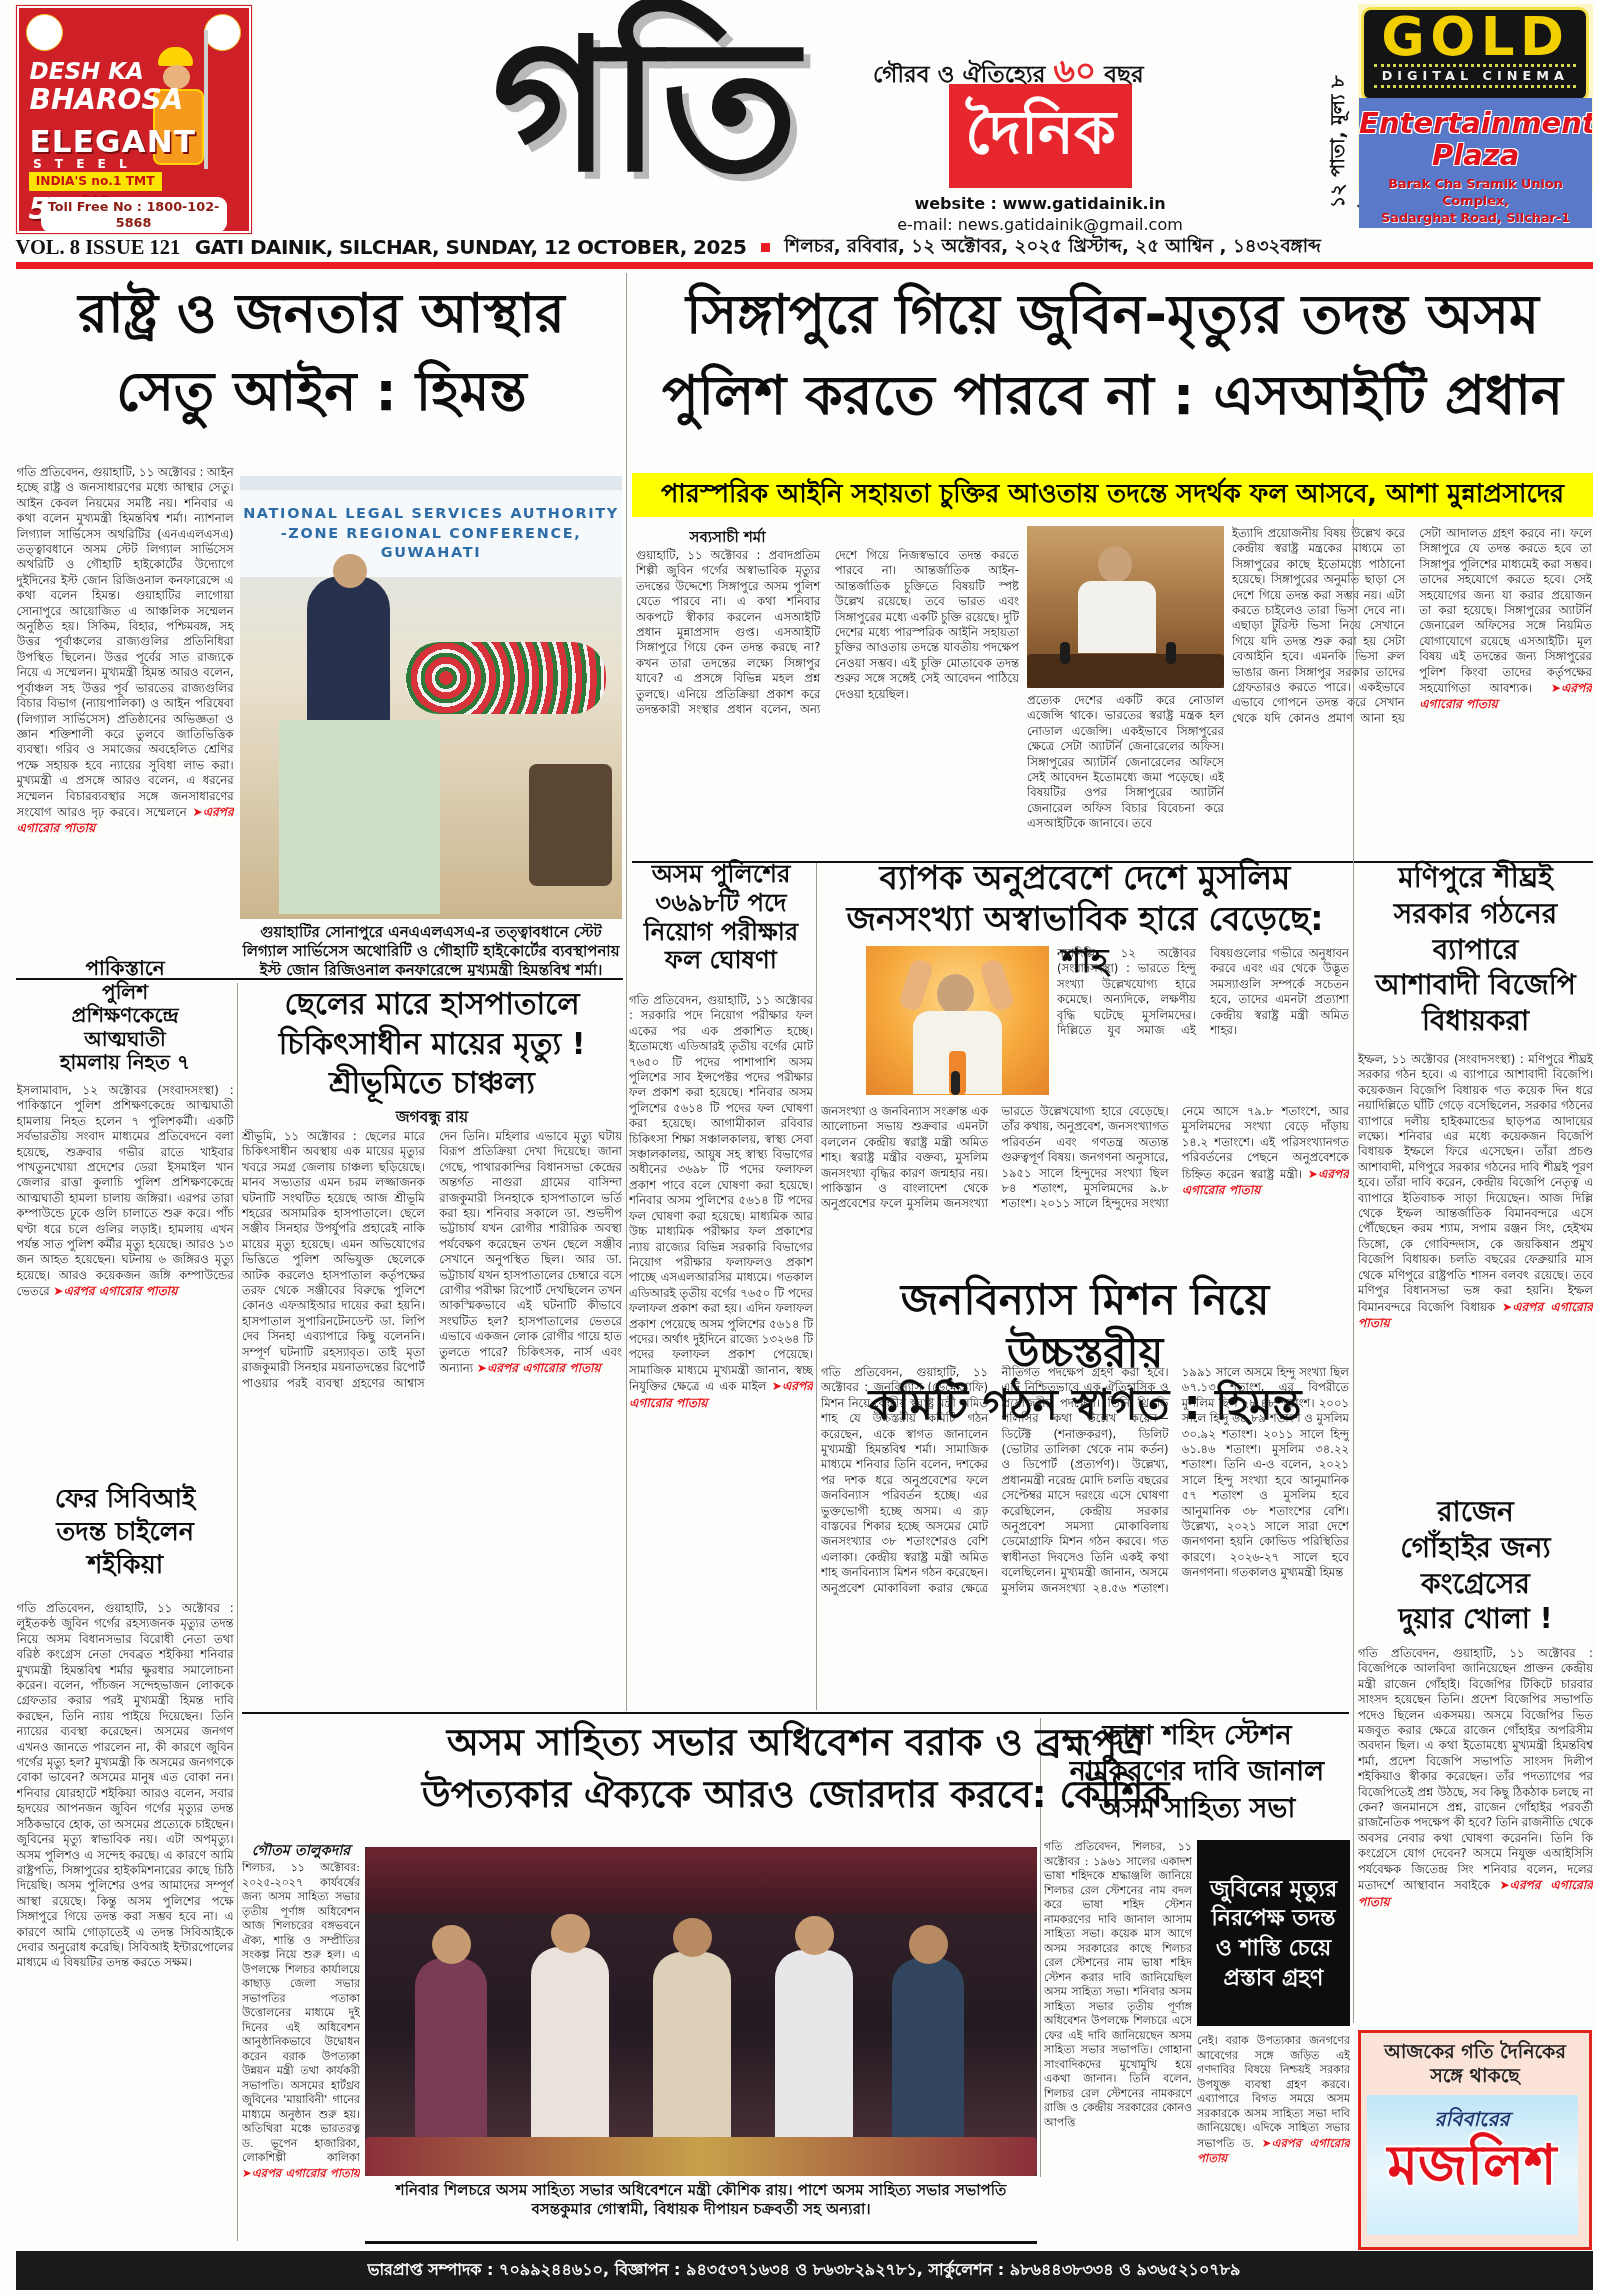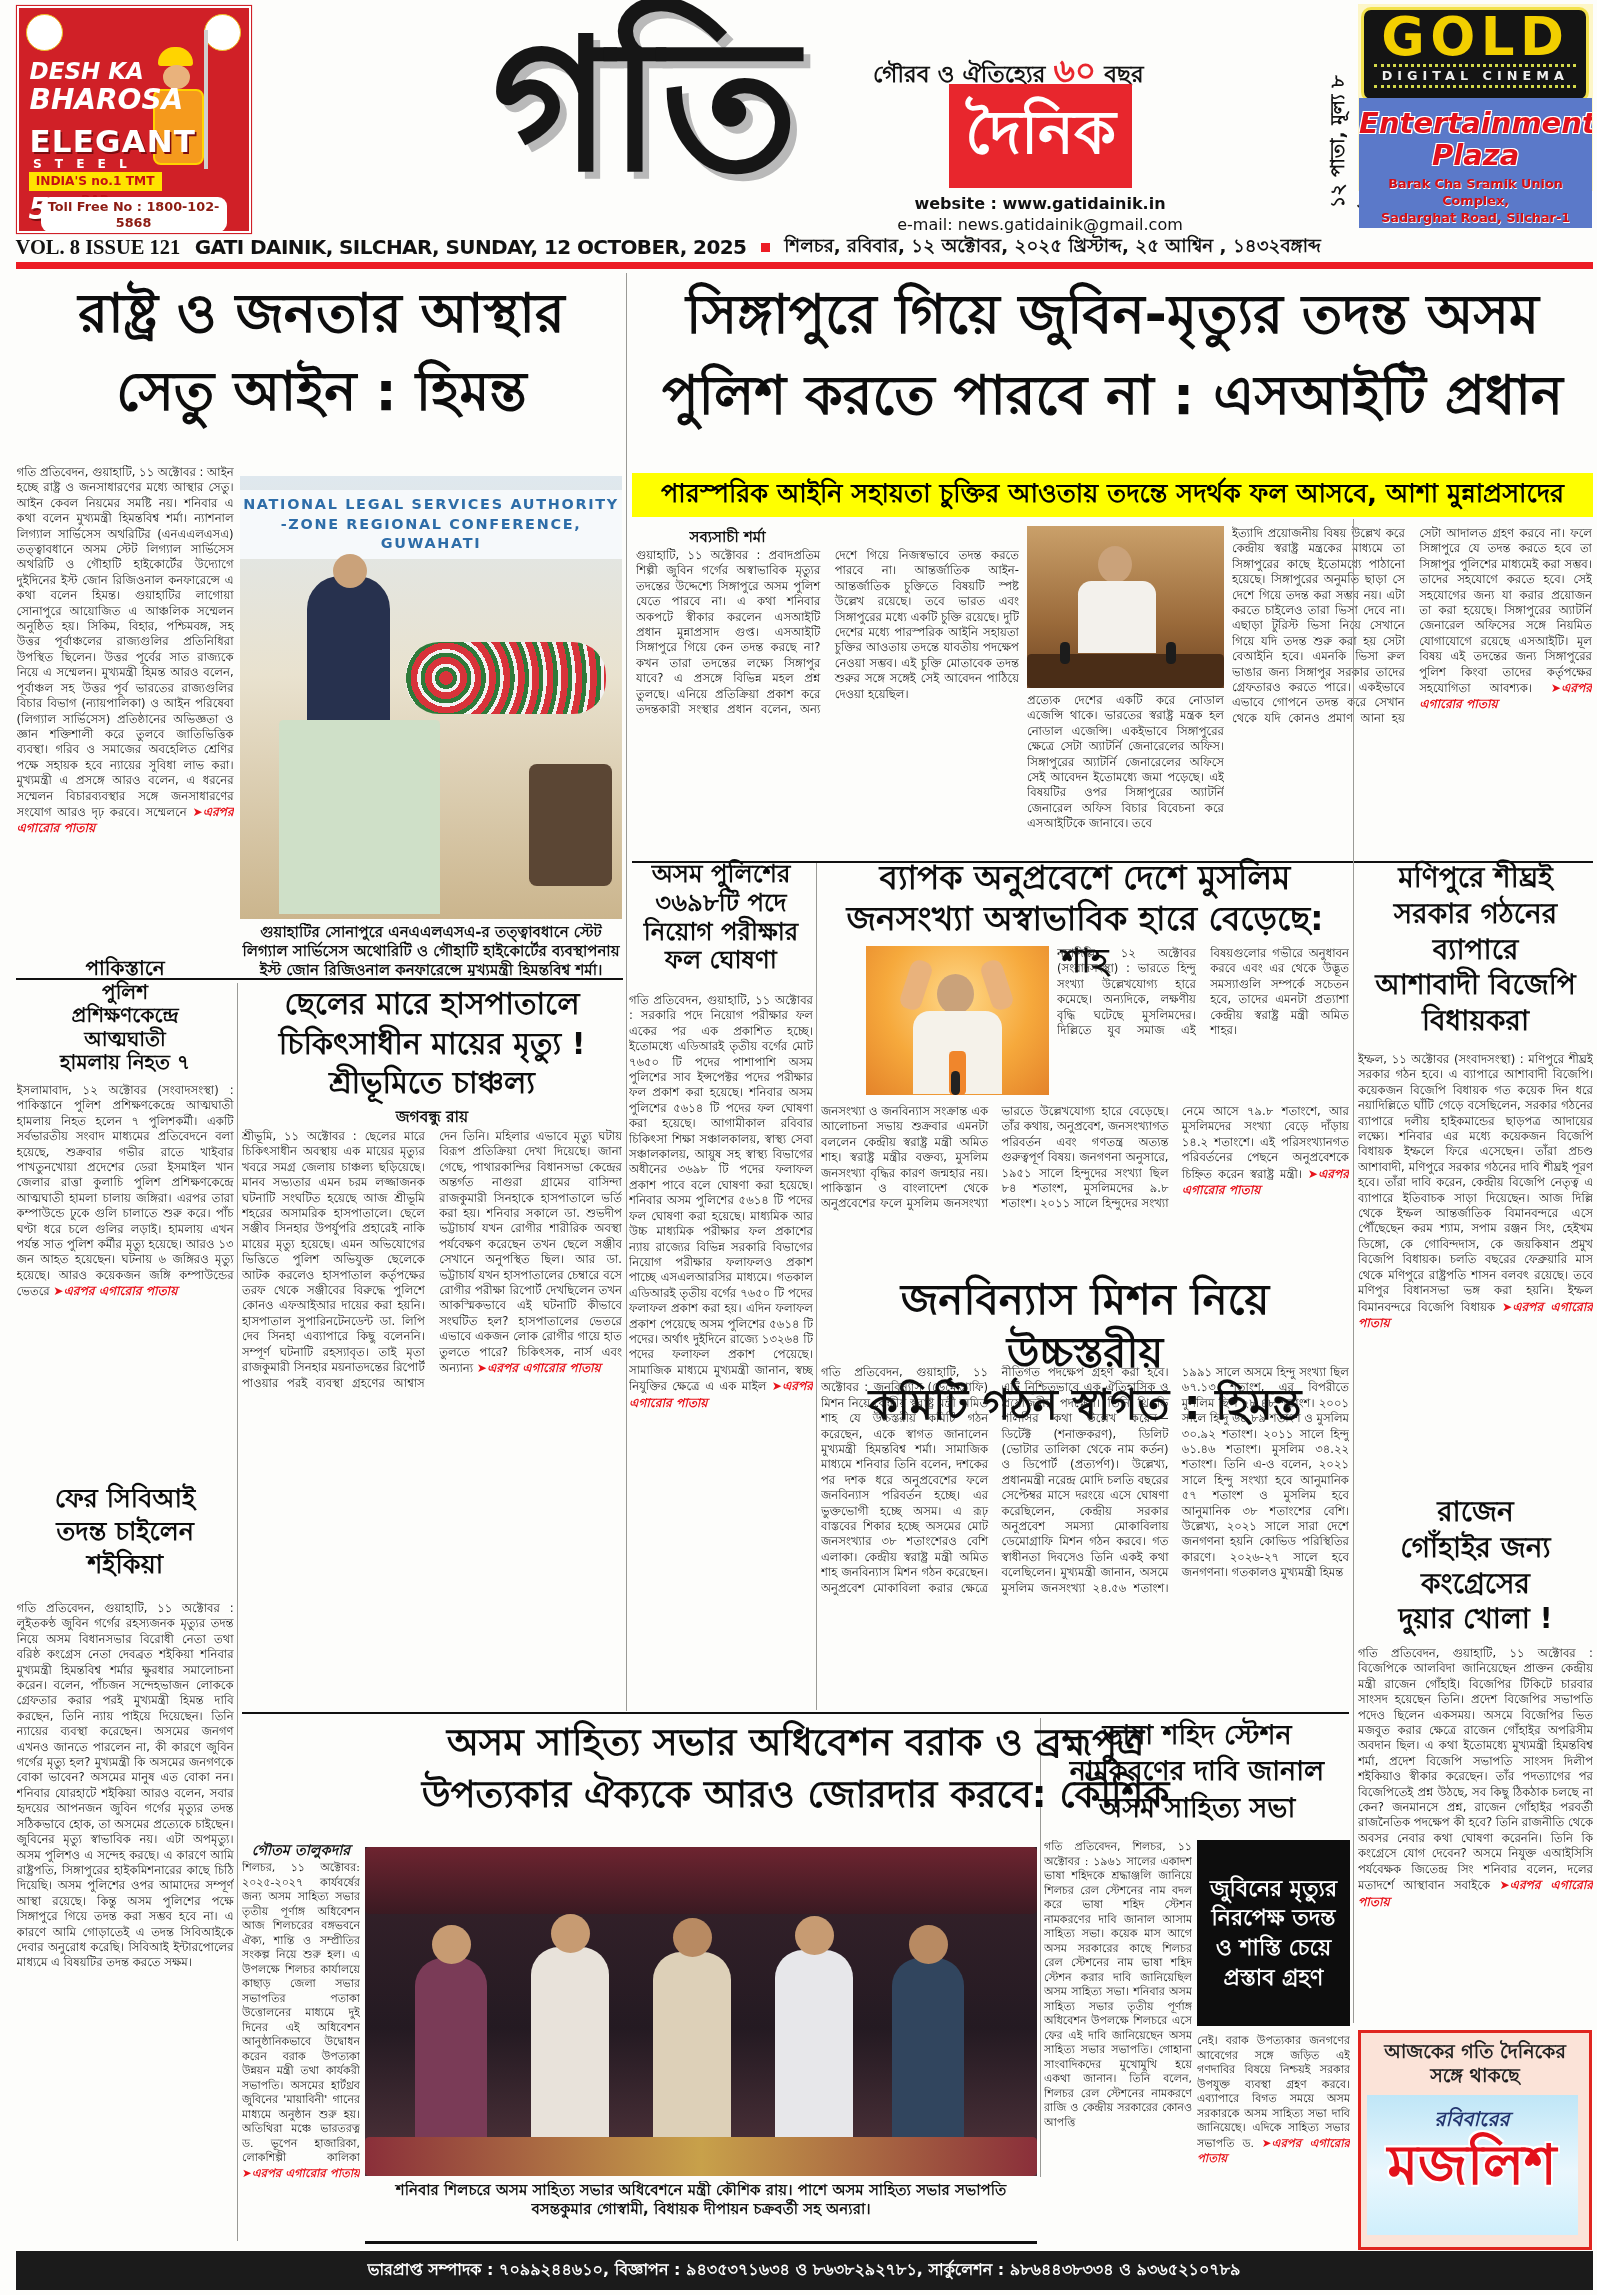--- a/index.html
+++ b/index.html
@@ -134,21 +134,21 @@
   <div class="abs" style="left:15.5px;top:262px;width:1577px;height:6.7px;background:#ec1c24;"></div>
 
   <div class="abs hl pre ctr" style="left:20px;top:275px;width:603px;font-size:54px;line-height:1.45;">রাষ্ট্র ও জনতার আস্থার
 সেতু আইন : হিমন্ত</div>
   <div class="abs body-txt jst" style="left:16.6px;top:465px;width:217px;height:484px;">
     <span>গতি প্রতিবেদন, গুয়াহাটি, ১১ অক্টোবর : আইন হচ্ছে রাষ্ট্র ও জনসাধারণের মধ্যে আস্থার সেতু। আইন কেবল নিয়মের সমষ্টি নয়। শনিবার এ কথা বলেন মুখ্যমন্ত্রী হিমন্তবিশ্ব শর্মা। ন্যাশনাল লিগ্যাল সার্ভিসেস অথরিটির (এনএএলএসএ) তত্ত্বাবধানে অসম স্টেট লিগ্যাল সার্ভিসেস অথরিটি ও গৌহাটি হাইকোর্টের উদ্যোগে দুইদিনের ইস্ট জোন রিজিওনাল কনফারেন্সে এ কথা বলেন হিমন্ত। গুয়াহাটির লাগোয়া সোনাপুরে আয়োজিত এ আঞ্চলিক সম্মেলন অনুষ্ঠিত হয়। সিকিম, বিহার, পশ্চিমবঙ্গ, সহ উত্তর পূর্বাঞ্চলের রাজ্যগুলির প্রতিনিধিরা উপস্থিত ছিলেন। উত্তর পূর্বের সাত রাজ্যকে নিয়ে এ সম্মেলন। মুখ্যমন্ত্রী হিমন্ত আরও বলেন, পূর্বাঞ্চল সহ উত্তর পূর্ব ভারতের রাজ্যগুলির বিচার বিভাগ (ন্যায়পালিকা) ও আইন পরিষেবা (লিগ্যাল সার্ভিসেস) প্রতিষ্ঠানের অভিজ্ঞতা ও জ্ঞান শক্তিশালী করে তুলবে জাতিভিত্তিক ব্যবস্থা। গরিব ও সমাজের অবহেলিত শ্রেণির পক্ষে সহায়ক হবে ন্যায়ের সুবিধা লাভ করা। মুখ্যমন্ত্রী এ প্রসঙ্গে আরও বলেন, এ ধরনের সম্মেলন বিচারব্যবস্থার সঙ্গে জনসাধারণের সংযোগ আরও দৃঢ় করবে। সম্মেলনে</span>
     <span class="cont" style="font-size:12.2px;">➤এরপর এগারোর পাতায়</span>
   </div>
 
   <div id="ph-conf" class="abs photo" style="left:240px;top:476px;width:382px;height:443px;">
-    <div id="conf-banner" class="abs" style="left:0;top:14.4px;width:100%;font-size:14.4px;letter-spacing:1.7px;padding:5px 0;">
+    <div id="conf-banner" class="abs" style="left:0;top:14.4px;width:100%;font-size:14.4px;letter-spacing:1.7px;padding:14px 0;">
       <div>NATIONAL LEGAL SERVICES AUTHORITY</div>
       <div>-ZONE REGIONAL CONFERENCE, GUWAHATI</div>
     </div>
     <div class="sil" style="left:67px;top:100px;width:83px;height:183px;background:#27314e;border-radius:33px 33px 5.5px 5.5px;"></div>
     <div class="sil" style="left:93px;top:78px;width:34px;height:34px;border-radius:50%;background:#caa27a;"></div>
     <div class="sil" style="left:39px;top:244px;width:161px;height:194px;background:#cfe0c8;border-radius:4.4px 4.4px 0 0;"></div>
     <div class="sil" style="left:166px;top:166px;width:200px;height:72px;border-radius:33px;background:
       repeating-radial-gradient(circle at 20% 50%, #d8333a 0 6.7px, #2f7a3a 6.7px 11px, #f2f2f2 11px 14.4px);"></div>
     <div class="sil" style="right:10px;bottom:33px;width:83px;height:122px;background:#5b4634;border-radius:7.8px;"></div>
   </div>

